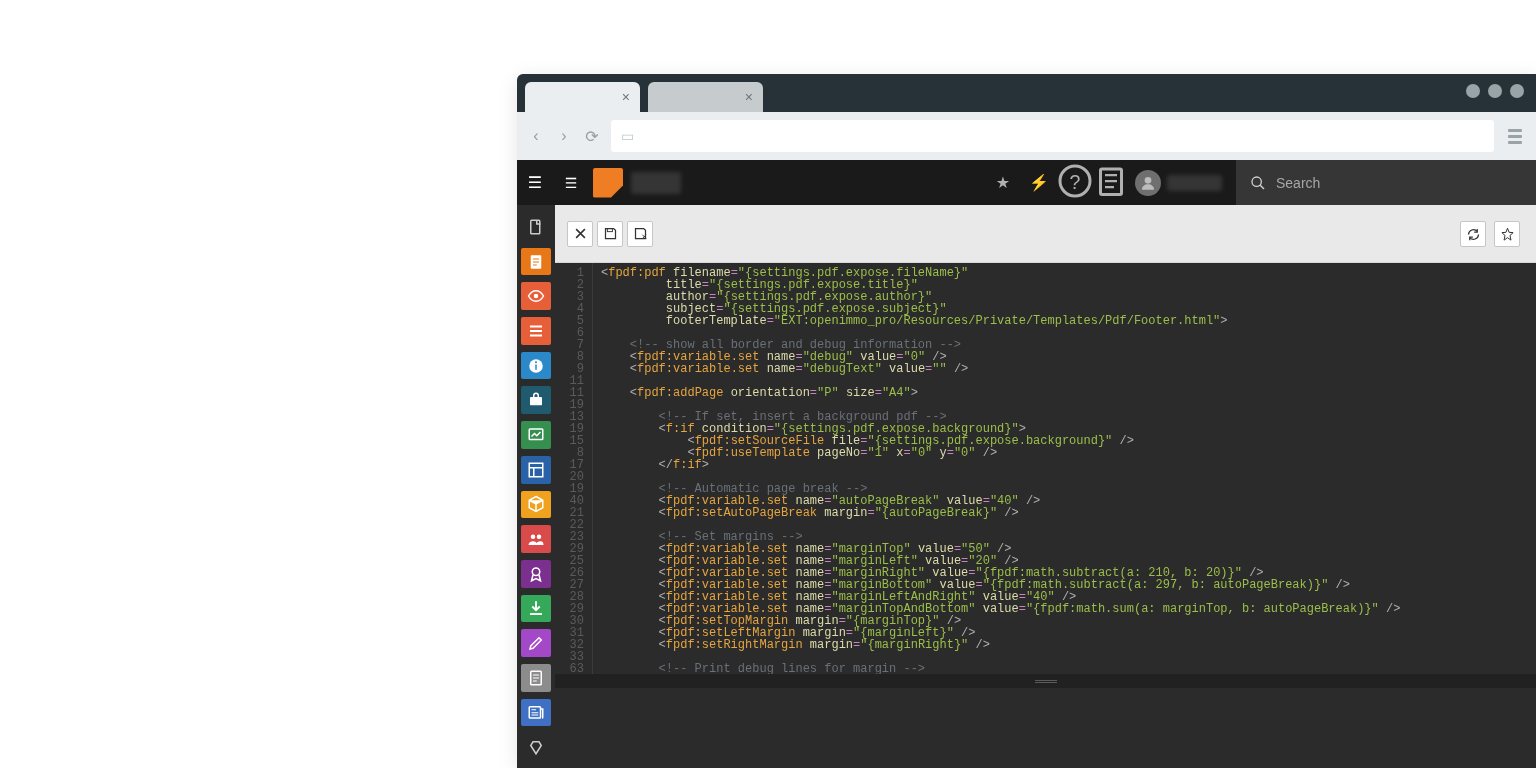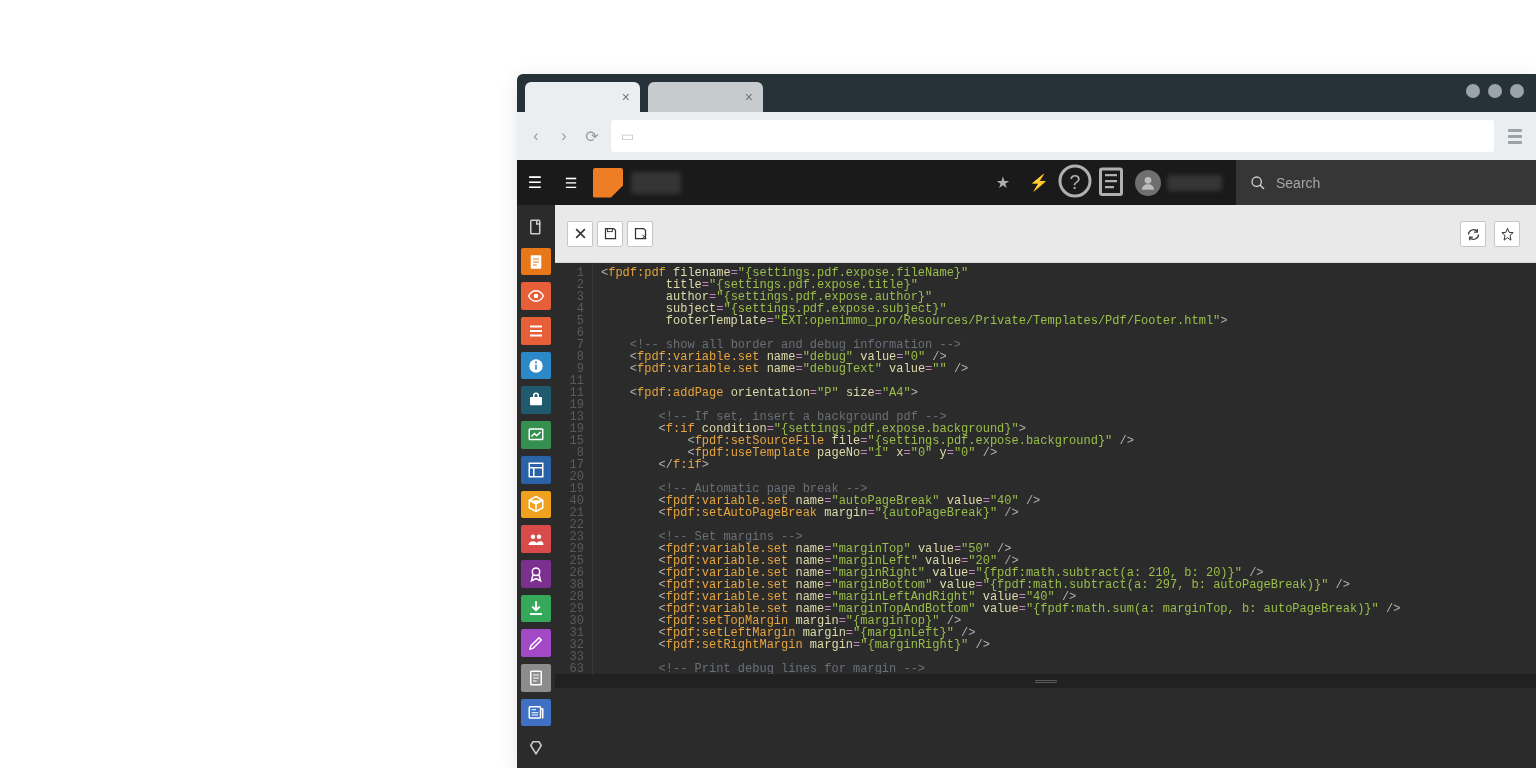--- a/index.html
+++ b/index.html
@@ -375,21 +375,21 @@
             <div>17</div>
             <div>20</div>
             <div>19</div>
             <div>40</div>
             <div>21</div>
             <div>22</div>
             <div>23</div>
             <div>29</div>
             <div>25</div>
             <div>26</div>
-            <div>38</div>
+            <div>27</div>
             <div>28</div>
             <div>29</div>
             <div>30</div>
             <div>31</div>
             <div>32</div>
             <div>33</div>
             <div>63</div>
           </div>
         <div class="code" id="code"><div><span class="t-punct">&lt;</span><span class="t-tag">fpdf:pdf</span><span> </span><span class="t-attr">filename</span><span class="t-op">=</span><span class="t-str">"{settings.pdf.expose.fileName}"</span></div><div><span>         </span><span class="t-attr">title</span><span class="t-op">=</span><span class="t-str">"{settings.pdf.expose.title}"</span></div><div><span>         </span><span class="t-attr">author</span><span class="t-op">=</span><span class="t-str">"{settings.pdf.expose.author}"</span></div><div><span>         </span><span class="t-attr">subject</span><span class="t-op">=</span><span class="t-str">"{settings.pdf.expose.subject}"</span></div><div><span>         </span><span class="t-attr">footerTemplate</span><span class="t-op">=</span><span class="t-str">"EXT:openimmo_pro/Resources/Private/Templates/Pdf/Footer.html"</span><span class="t-punct">&gt;</span></div><div><span> </span></div><div><span>    </span><span class="t-comment">&lt;!-- show all border and debug information --&gt;</span></div><div><span>    </span><span class="t-punct">&lt;</span><span class="t-tag">fpdf:variable.set</span><span> </span><span class="t-attr">name</span><span class="t-op">=</span><span class="t-str">"debug"</span><span> </span><span class="t-attr">value</span><span class="t-op">=</span><span class="t-str">"0"</span><span class="t-punct"> /&gt;</span></div><div><span>    </span><span class="t-punct">&lt;</span><span class="t-tag">fpdf:variable.set</span><span> </span><span class="t-attr">name</span><span class="t-op">=</span><span class="t-str">"debugText"</span><span> </span><span class="t-attr">value</span><span class="t-op">=</span><span class="t-str">""</span><span class="t-punct"> /&gt;</span></div><div><span> </span></div><div><span>    </span><span class="t-punct">&lt;</span><span class="t-tag">fpdf:addPage</span><span> </span><span class="t-attr">orientation</span><span class="t-op">=</span><span class="t-str">"P"</span><span> </span><span class="t-attr">size</span><span class="t-op">=</span><span class="t-str">"A4"</span><span class="t-punct">&gt;</span></div><div><span> </span></div><div><span>        </span><span class="t-comment">&lt;!-- If set, insert a background pdf --&gt;</span></div><div><span>        </span><span class="t-punct">&lt;</span><span class="t-tag">f:if</span><span> </span><span class="t-attr">condition</span><span class="t-op">=</span><span class="t-str">"{settings.pdf.expose.background}"</span><span class="t-punct">&gt;</span></div><div><span>            </span><span class="t-punct">&lt;</span><span class="t-tag">fpdf:setSourceFile</span><span> </span><span class="t-attr">file</span><span class="t-op">=</span><span class="t-str">"{settings.pdf.expose.background}"</span><span class="t-punct"> /&gt;</span></div><div><span>            </span><span class="t-punct">&lt;</span><span class="t-tag">fpdf:useTemplate</span><span> </span><span class="t-attr">pageNo</span><span class="t-op">=</span><span class="t-str">"1"</span><span> </span><span class="t-attr">x</span><span class="t-op">=</span><span class="t-str">"0"</span><span> </span><span class="t-attr">y</span><span class="t-op">=</span><span class="t-str">"0"</span><span class="t-punct"> /&gt;</span></div><div><span>        </span><span class="t-punct">&lt;/</span><span class="t-tag">f:if</span><span class="t-punct">&gt;</span></div><div><span> </span></div><div><span>        </span><span class="t-comment">&lt;!-- Automatic page break --&gt;</span></div><div><span>        </span><span class="t-punct">&lt;</span><span class="t-tag">fpdf:variable.set</span><span> </span><span class="t-attr">name</span><span class="t-op">=</span><span class="t-str">"autoPageBreak"</span><span> </span><span class="t-attr">value</span><span class="t-op">=</span><span class="t-str">"40"</span><span class="t-punct"> /&gt;</span></div><div><span>        </span><span class="t-punct">&lt;</span><span class="t-tag">fpdf:setAutoPageBreak</span><span> </span><span class="t-attr">margin</span><span class="t-op">=</span><span class="t-str">"{autoPageBreak}"</span><span class="t-punct"> /&gt;</span></div><div><span> </span></div><div><span>        </span><span class="t-comment">&lt;!-- Set margins --&gt;</span></div><div><span>        </span><span class="t-punct">&lt;</span><span class="t-tag">fpdf:variable.set</span><span> </span><span class="t-attr">name</span><span class="t-op">=</span><span class="t-str">"marginTop"</span><span> </span><span class="t-attr">value</span><span class="t-op">=</span><span class="t-str">"50"</span><span class="t-punct"> /&gt;</span></div><div><span>        </span><span class="t-punct">&lt;</span><span class="t-tag">fpdf:variable.set</span><span> </span><span class="t-attr">name</span><span class="t-op">=</span><span class="t-str">"marginLeft"</span><span> </span><span class="t-attr">value</span><span class="t-op">=</span><span class="t-str">"20"</span><span class="t-punct"> /&gt;</span></div><div><span>        </span><span class="t-punct">&lt;</span><span class="t-tag">fpdf:variable.set</span><span> </span><span class="t-attr">name</span><span class="t-op">=</span><span class="t-str">"marginRight"</span><span> </span><span class="t-attr">value</span><span class="t-op">=</span><span class="t-str">"{fpdf:math.subtract(a: 210, b: 20)}"</span><span class="t-punct"> /&gt;</span></div><div><span>        </span><span class="t-punct">&lt;</span><span class="t-tag">fpdf:variable.set</span><span> </span><span class="t-attr">name</span><span class="t-op">=</span><span class="t-str">"marginBottom"</span><span> </span><span class="t-attr">value</span><span class="t-op">=</span><span class="t-str">"{fpdf:math.subtract(a: 297, b: autoPageBreak)}"</span><span class="t-punct"> /&gt;</span></div><div><span>        </span><span class="t-punct">&lt;</span><span class="t-tag">fpdf:variable.set</span><span> </span><span class="t-attr">name</span><span class="t-op">=</span><span class="t-str">"marginLeftAndRight"</span><span> </span><span class="t-attr">value</span><span class="t-op">=</span><span class="t-str">"40"</span><span class="t-punct"> /&gt;</span></div><div><span>        </span><span class="t-punct">&lt;</span><span class="t-tag">fpdf:variable.set</span><span> </span><span class="t-attr">name</span><span class="t-op">=</span><span class="t-str">"marginTopAndBottom"</span><span> </span><span class="t-attr">value</span><span class="t-op">=</span><span class="t-str">"{fpdf:math.sum(a: marginTop, b: autoPageBreak)}"</span><span class="t-punct"> /&gt;</span></div><div><span>        </span><span class="t-punct">&lt;</span><span class="t-tag">fpdf:setTopMargin</span><span> </span><span class="t-attr">margin</span><span class="t-op">=</span><span class="t-str">"{marginTop}"</span><span class="t-punct"> /&gt;</span></div><div><span>        </span><span class="t-punct">&lt;</span><span class="t-tag">fpdf:setLeftMargin</span><span> </span><span class="t-attr">margin</span><span class="t-op">=</span><span class="t-str">"{marginLeft}"</span><span class="t-punct"> /&gt;</span></div><div><span>        </span><span class="t-punct">&lt;</span><span class="t-tag">fpdf:setRightMargin</span><span> </span><span class="t-attr">margin</span><span class="t-op">=</span><span class="t-str">"{marginRight}"</span><span class="t-punct"> /&gt;</span></div><div><span> </span></div><div><span>        </span><span class="t-comment">&lt;!-- Print debug lines for margin --&gt;</span></div></div>
       </div>

